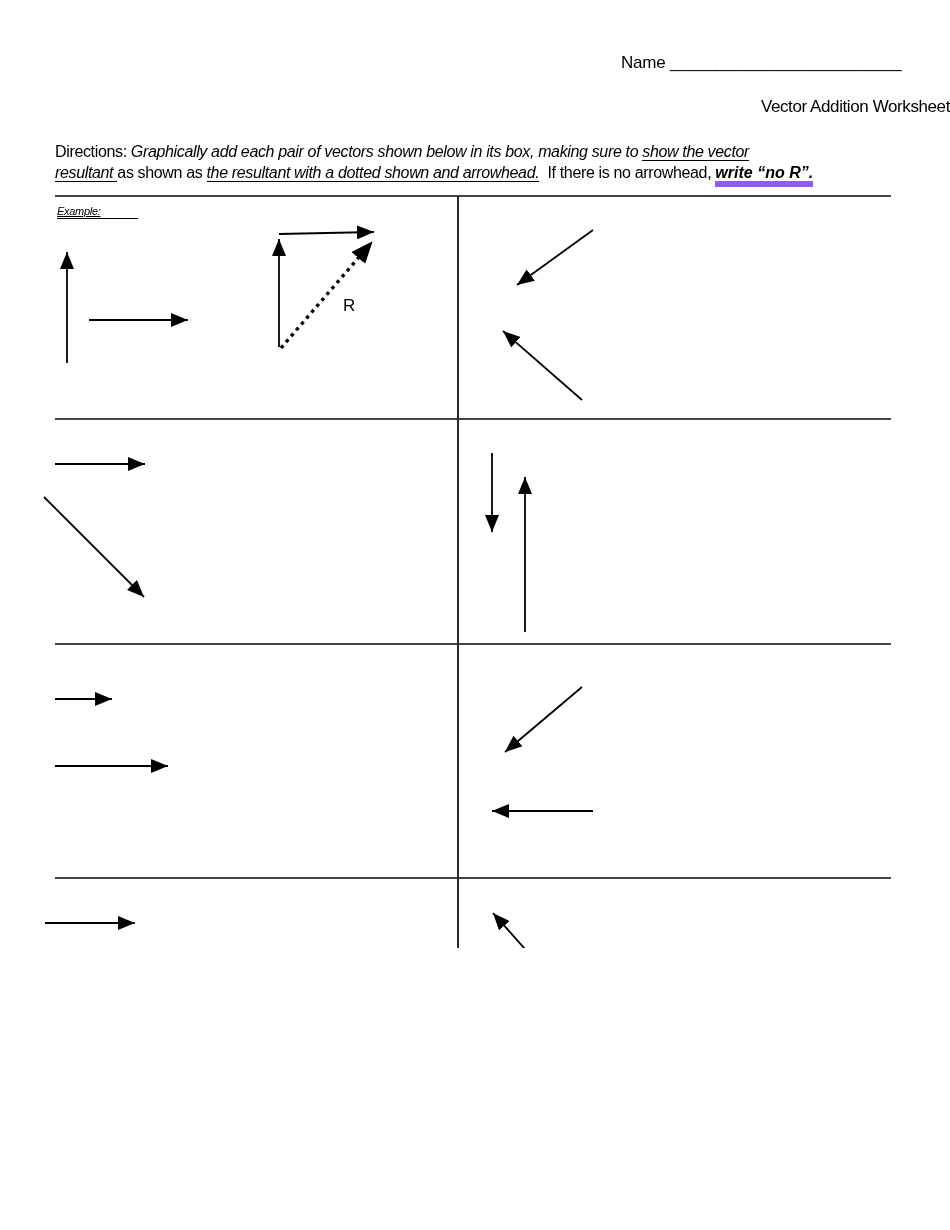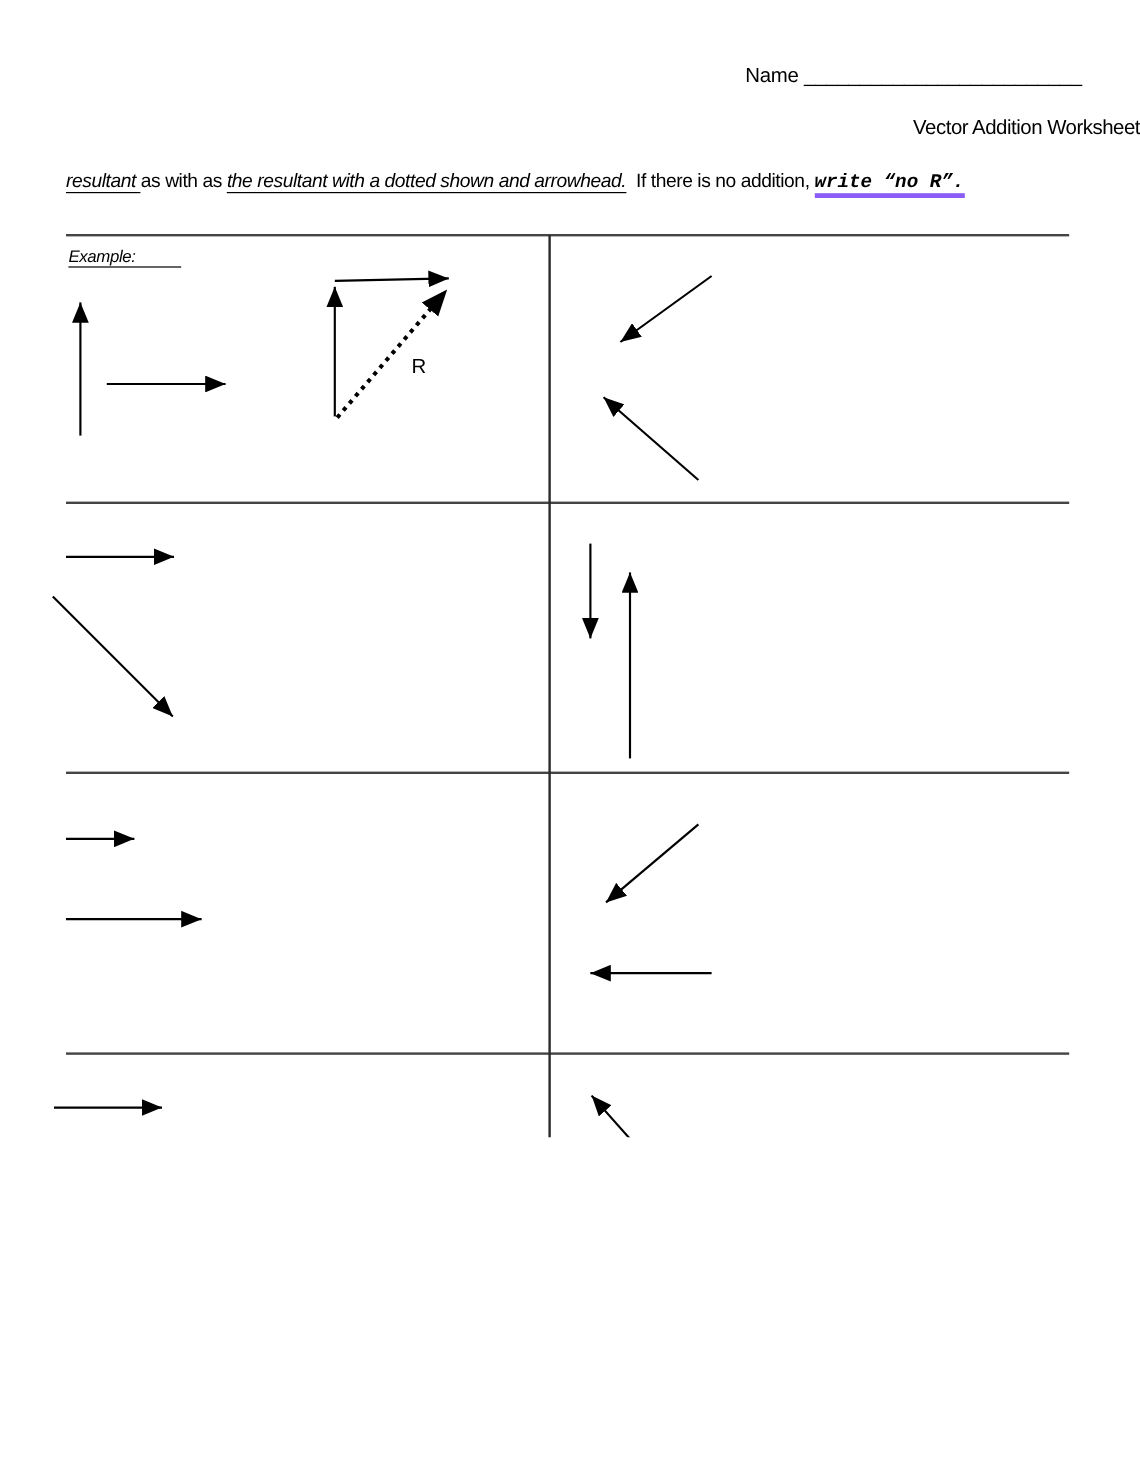--- a/index.html
+++ b/index.html
@@ -29,35 +29,36 @@
   .directions {
     left: 55px; top: 141px; width: 840px;
     font-size: 16px;
     letter-spacing: -0.35px;
     line-height: 21px;
   }
   .dir-line { white-space: pre-wrap; }
   .seg-italic { font-style: italic; }
   .seg-italic-u { font-style: italic; border-bottom: 1.6px solid #000; }
   .seg-noR {
-    font-family: Liberation Mono, monospace;
+    font-family: Liberation Sans, sans-serif;
     font-style: italic;
     font-weight: bold;
-    border-bottom: 4px solid #8b5cf6;
+    border-bottom: 6px solid #8b5cf6;
     letter-spacing: 0;
   }
 
   .example-label {
     left: 57px; top: 205px;
-    font-size: 14px;
+    font-size: 11px;
     font-style: italic;
     letter-spacing: -0.3px;
     border-bottom: 1.8px solid #000;
     padding-right: 38px;
     padding-bottom: 1px;
+    text-decoration: underline;
   }
   .r-label {
     left: 343px; top: 296px;
     font-size: 17px;
   }
 
   .hline {
     position: absolute;
     left: 55px; width: 836px; height: 2px;
     background: #454545;
@@ -107,21 +108,22 @@
       <line x1="44" y1="1123" x2="120" y2="1068" class="solid" stroke="#000000" marker-end="url(#arrowHead)"></line>
       <line x1="572" y1="1002" x2="493" y2="913" class="solid" stroke="#000000" marker-end="url(#arrowHead)"></line>
       <line x1="570" y1="1023" x2="570" y2="1123" class="solid" stroke="#000000" marker-end="url(#arrowHead)"></line>
     </svg>
 
   <div class="abs name-line"><span>Name </span><span>_________________________</span></div>
 
   <div class="abs title">Vector Addition Worksheet</div>
 
   <div class="abs directions">
-    <div class="dir-line"><span class="seg-italic-u">resultant </span><span>as with as </span><span class="seg-italic-u">the resultant with a dotted shown and arrowhead.</span><span>  If there is no addition, </span><span class="seg-noR">write “no R”.</span></div>
+    <div class="dir-line"><span>Directions: </span><span class="seg-italic">Graphically add each pair of vectors shown below in its box, making sure to </span><span class="seg-italic-u">show the vector</span></div>
+    <div class="dir-line"><span class="seg-italic-u">resultant </span><span>as shown as </span><span class="seg-italic-u">the resultant with a dotted shown and arrowhead.</span><span>  If there is no arrowhead, </span><span class="seg-noR">write “no R”.</span></div>
   </div>
 
   <div class="hline" style="top:195px"></div>
   <div class="hline" style="top:418px"></div>
   <div class="hline" style="top:643px"></div>
   <div class="hline" style="top:877px"></div>
   <div class="vline"></div>
 
   <div class="abs example-label">Example:</div>
   <div class="abs r-label">R</div>

